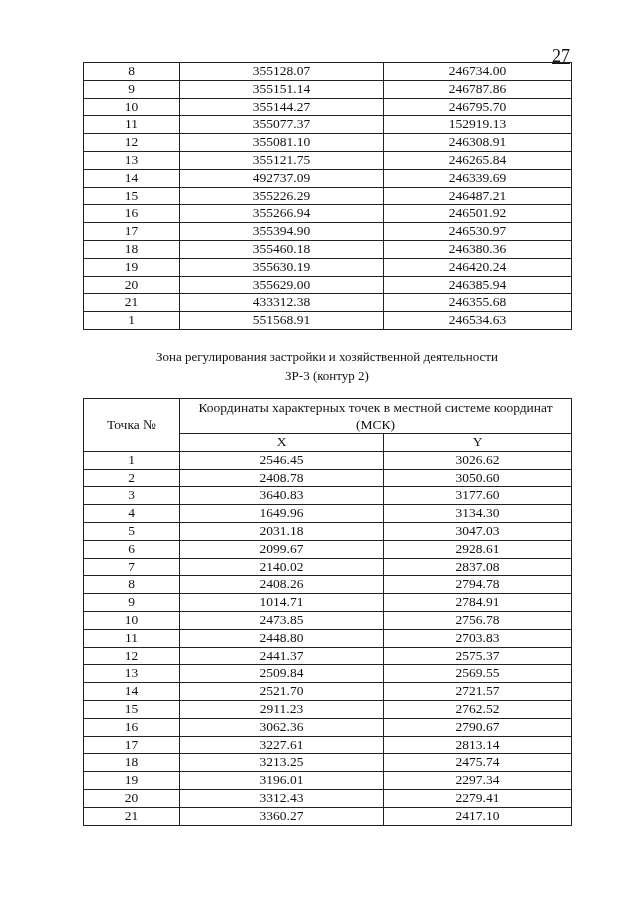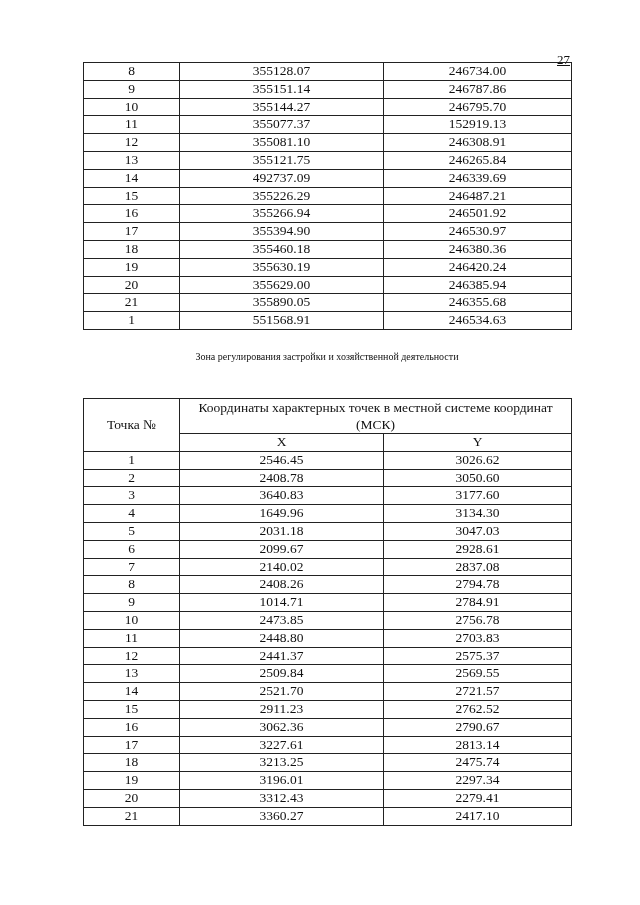--- a/index.html
+++ b/index.html
@@ -2,22 +2,22 @@
 <html><head>
 <meta charset="utf-8">
 <style>
   html, body { margin: 0; padding: 0; background: #ffffff; }
   body {
     width: 640px; height: 905px; position: relative; overflow: hidden;
     font-family: "Liberation Serif", "DejaVu Serif", serif;
     color: #111111;
   }
   .page-number {
-    position: absolute; top: 52px; right: 70px;
-    font-size: 13px;
+    position: absolute; top: 46px; right: 70px;
+    font-size: 18px;
     text-decoration: underline;
   }
   table.coords {
     position: absolute; left: 83px; width: 488px;
     border-collapse: collapse; table-layout: fixed;
     font-size: 13.5px;
   }
   table.coords td, table.coords th {
     border: 1px solid #222222;
     text-align: center; padding: 0;
@@ -26,21 +26,21 @@
     height: 16.8px;
   }
   table.coords col.c1 { width: 96px; }
   table.coords col.c2 { width: 204px; }
   table.coords col.c3 { width: 188px; }
   #table1 { top: 62px; border: 1.5px solid #222; }
   #table2 { top: 398px; border: 1.5px solid #222; }
   #table2 th.hdr-main { line-height: 17px; height: 34px; padding: 0 8px; margin-top: 38px; }
   .caption {
     position: absolute; left: 83px; width: 488px; top: 347px;
-    text-align: center; font-size: 10px; line-height: 19px;
+    text-align: center; font-size: 13px; line-height: 19px;
   }
 </style>
 </head>
 <body>
 
 <div class="page-number">27</div>
 
 <table id="table1" class="coords">
   <colgroup>
       <col class="c1">
@@ -108,33 +108,34 @@
         <td>355630.19</td>
         <td>246420.24</td>
       </tr>
       <tr>
         <td>20</td>
         <td>355629.00</td>
         <td>246385.94</td>
       </tr>
       <tr>
         <td>21</td>
-        <td>355890.05</td>
+        <td>433312.38</td>
         <td>246355.68</td>
       </tr>
       <tr>
         <td>1</td>
         <td>551568.91</td>
         <td>246534.63</td>
       </tr>
     </tbody>
 </table>
 
 <div class="caption">
   <div>Зона регулирования застройки и хозяйственной деятельности</div>
+  <div>ЗР-3 (контур 2)</div>
 </div>
 
 <table id="table2" class="coords">
   <colgroup>
       <col class="c1">
       <col class="c2">
       <col class="c3">
     </colgroup>
   <thead>
     <tr>

